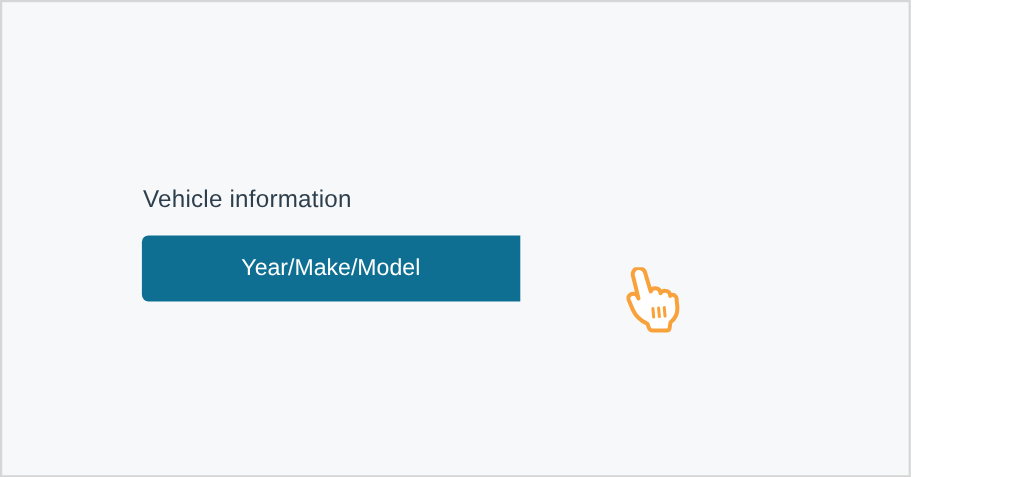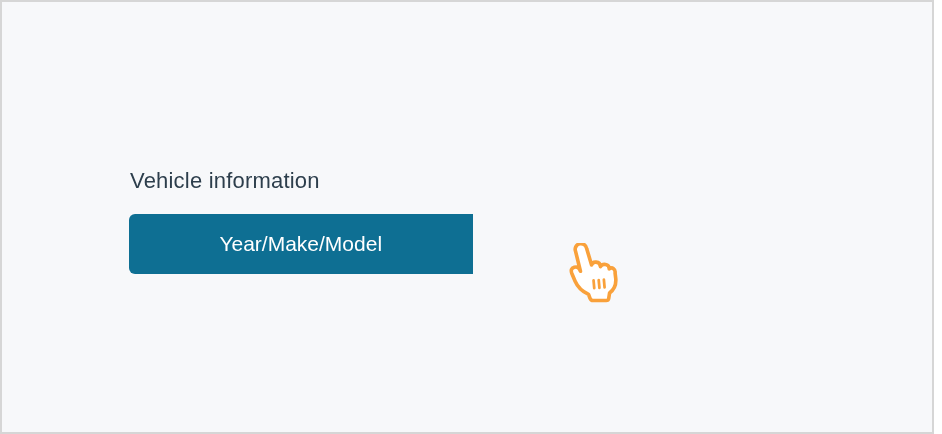--- a/index.html
+++ b/index.html
@@ -5,21 +5,21 @@
   * { margin: 0; padding: 0; box-sizing: border-box; }
 
   html, body {
     width: 942px;
     height: 434px;
     font-family: "Liberation Sans", sans-serif;
   }
 
   .stage {
     position: relative;
-    width: 934px;
+    width: 828px;
     height: 434px;
     background: var(--page-bg, #f7f8fa);
     border: 2px solid var(--frame-border, #d6d6d6);
     overflow: hidden;
   }
 
   .heading {
     position: absolute;
     left: 128px;
     top: 166px;

